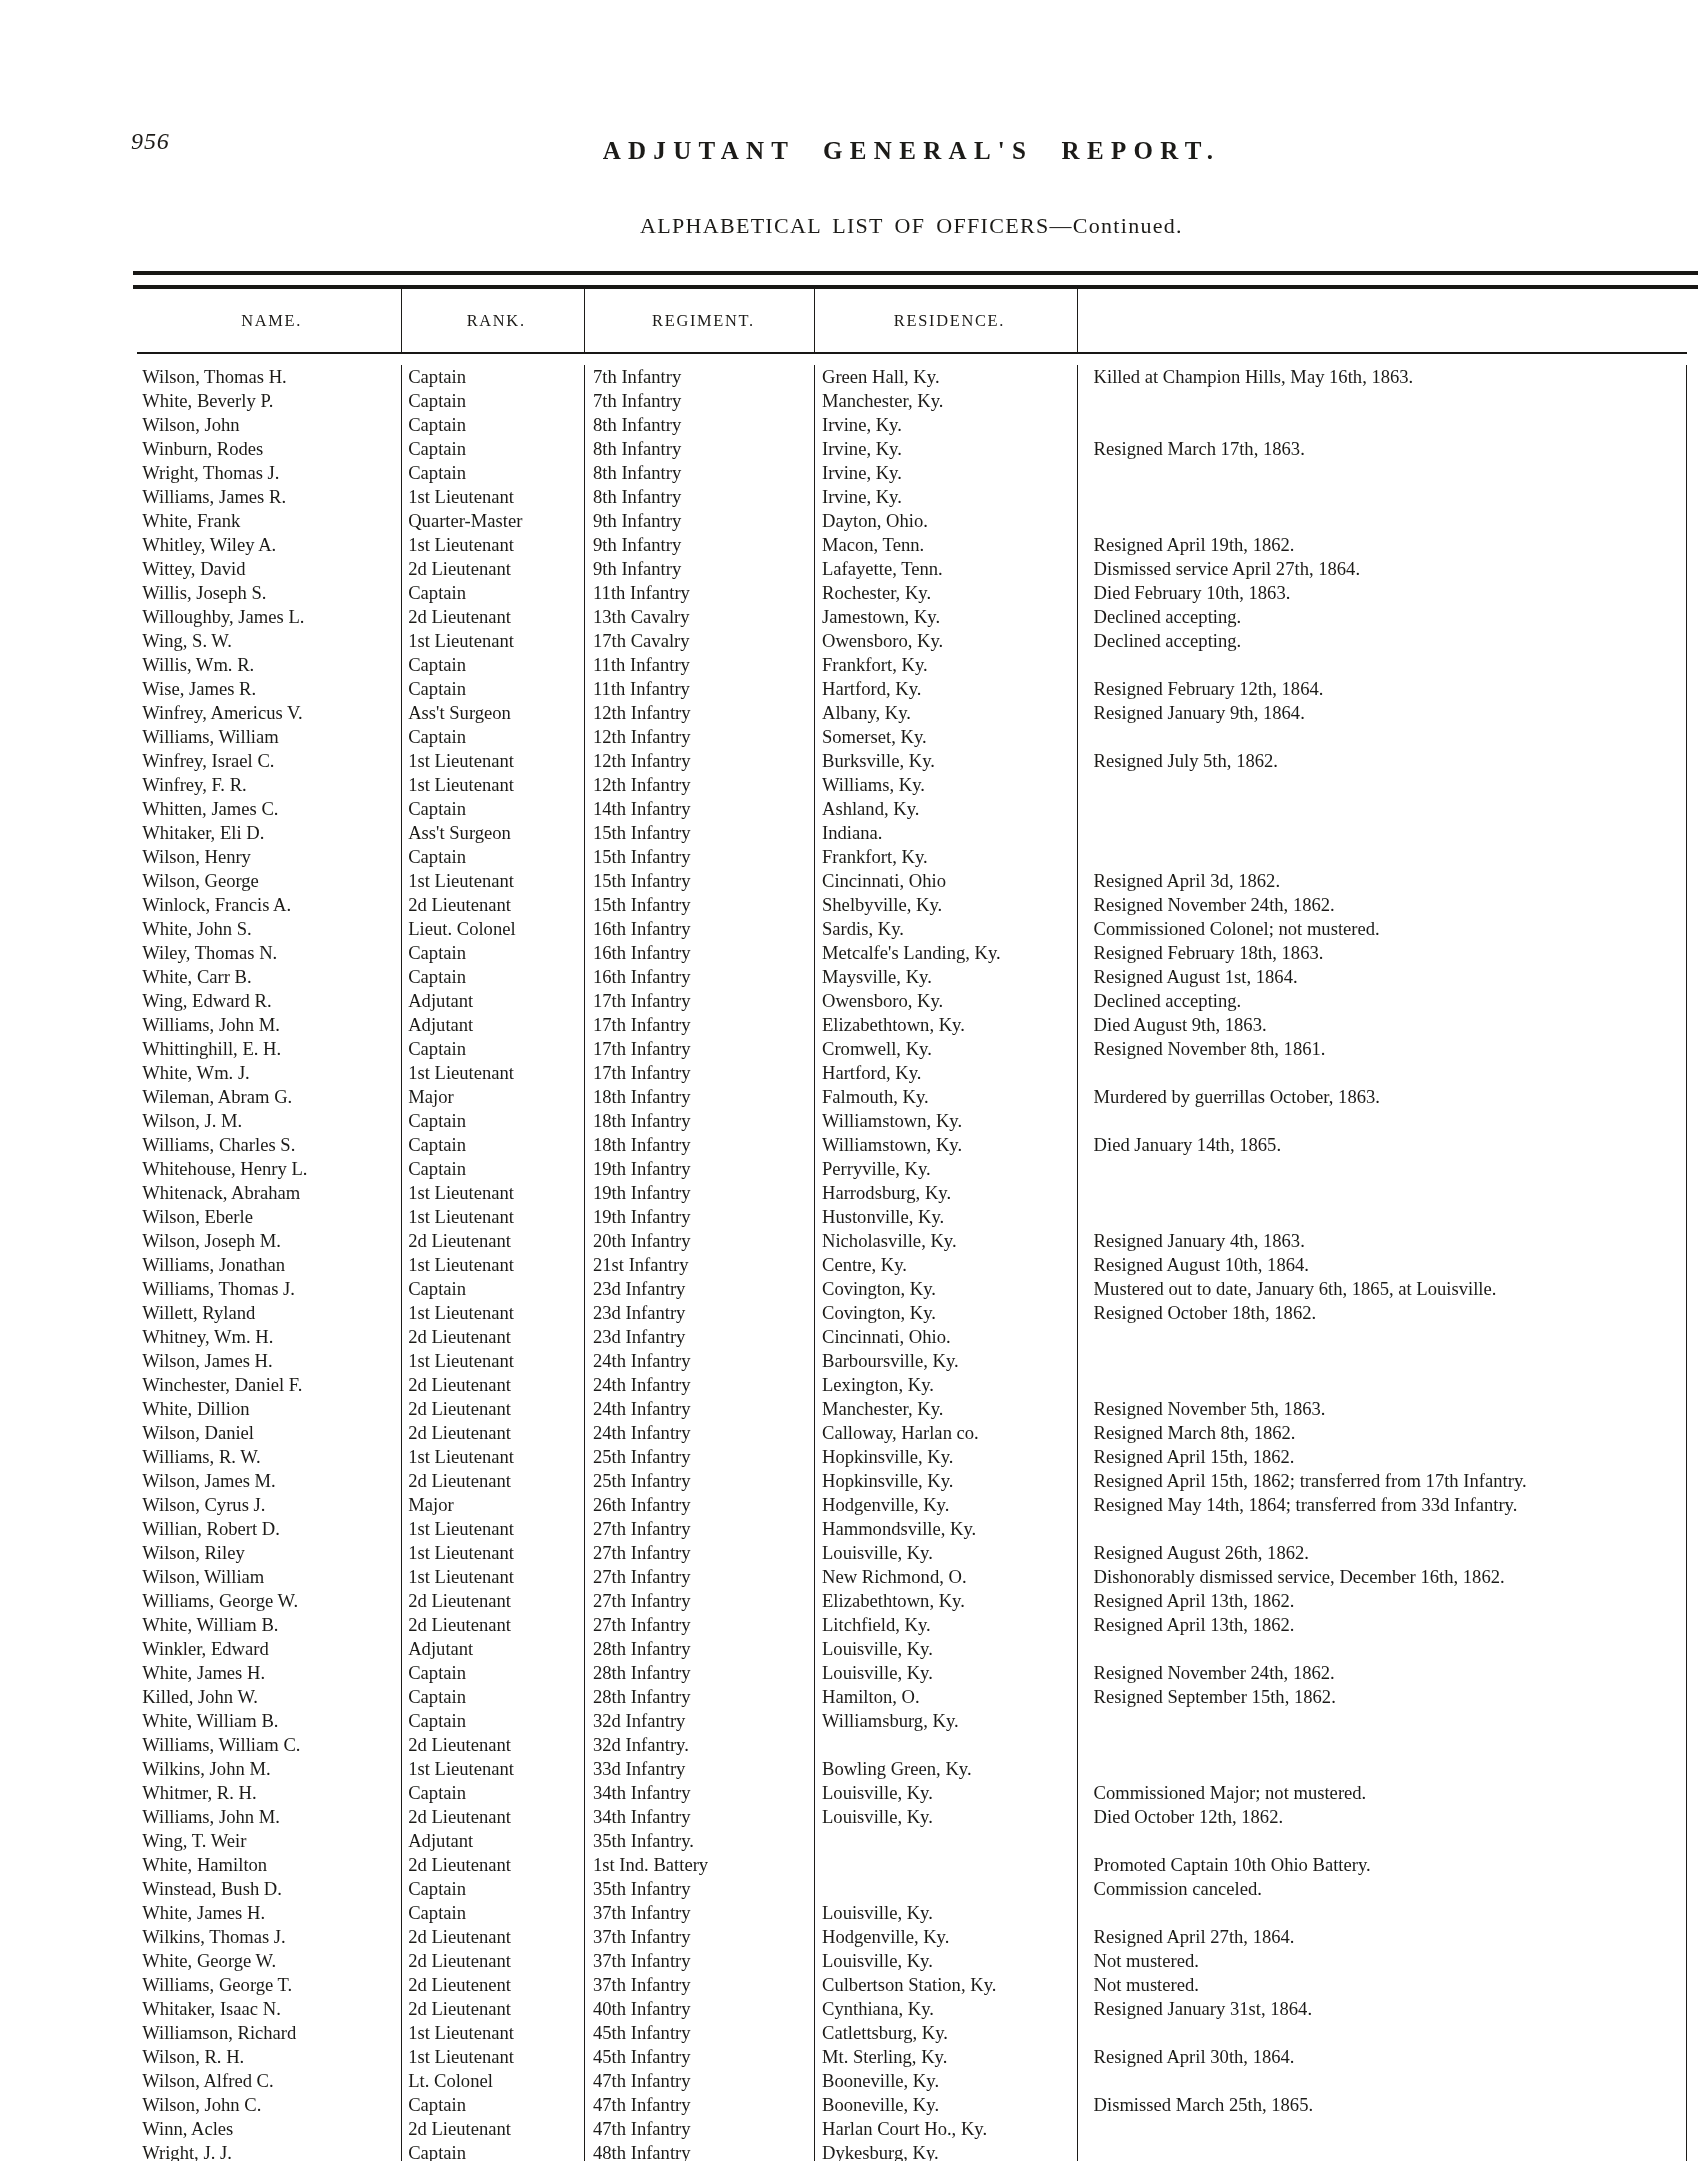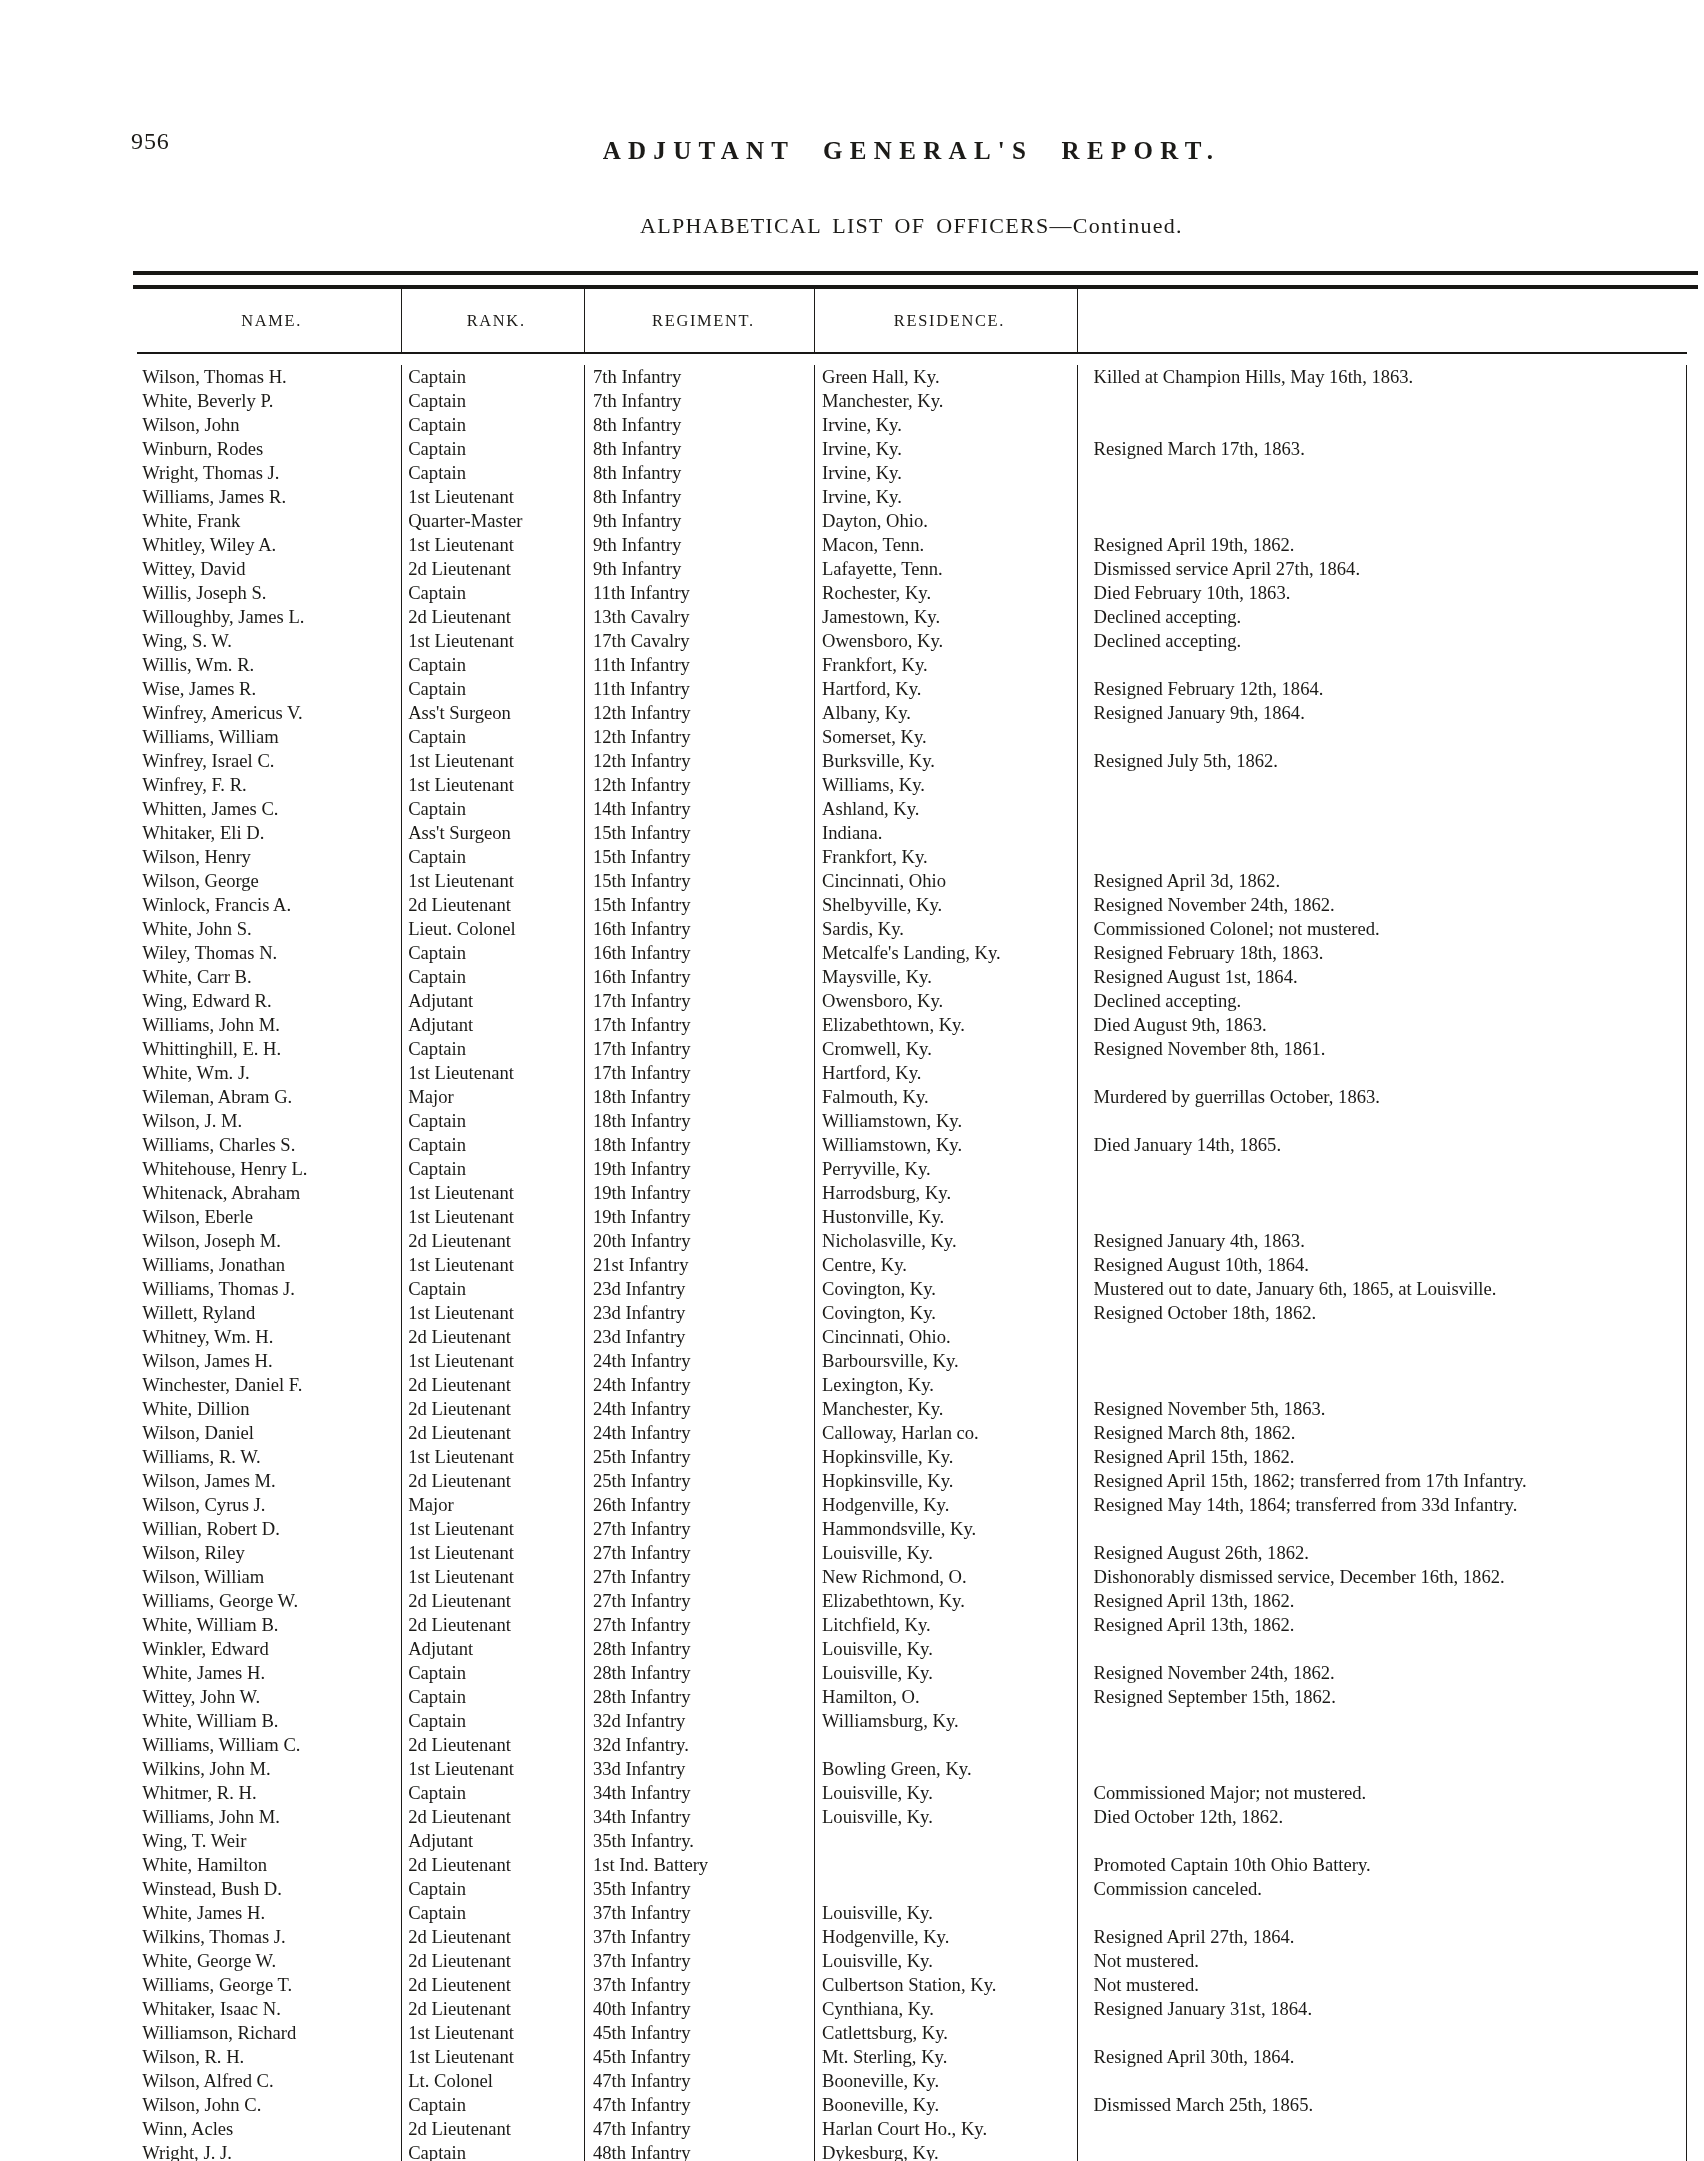--- a/index.html
+++ b/index.html
@@ -10,21 +10,21 @@
     color:#1c1b18;
     overflow:hidden;
   }
   .page{
     position:relative;
     width:1705px;height:2395px;
     background:#ffffff;
   }
   .pageno{
     position:absolute;left:131px;top:128px;
-    font-size:24px;letter-spacing:0.9px;
+    font-size:24px;letter-spacing:0.9px;font-style:italic;
   }
   .title{
     position:absolute;left:137px;top:137px;width:1549px;
     text-align:center;
     font-size:25px;font-weight:bold;
     letter-spacing:7.3px;word-spacing:14.7px;
   }
   .subtitle{
     position:absolute;left:137px;top:213px;width:1549px;
     text-align:center;
@@ -1266,21 +1266,21 @@
             <span class="txt">Louisville, Ky.</span>
             <span class="leader"></span>
           </div>
     <div class="cell c4">
             <span class="txt">Resigned November 24th, 1862.</span>
           </div>
   </div>
 
   <div class="row">
     <div class="cell c0">
-            <span class="txt">Wittey, John W.</span>
+            <span class="txt">Killed, John W.</span>
             <span class="leader"></span>
           </div>
     <div class="cell c1">
             <span class="txt">Captain</span>
             <span class="leader"></span>
           </div>
     <div class="cell c2">
             <span class="txt">28th Infantry</span>
             <span class="leader"></span>
           </div>

